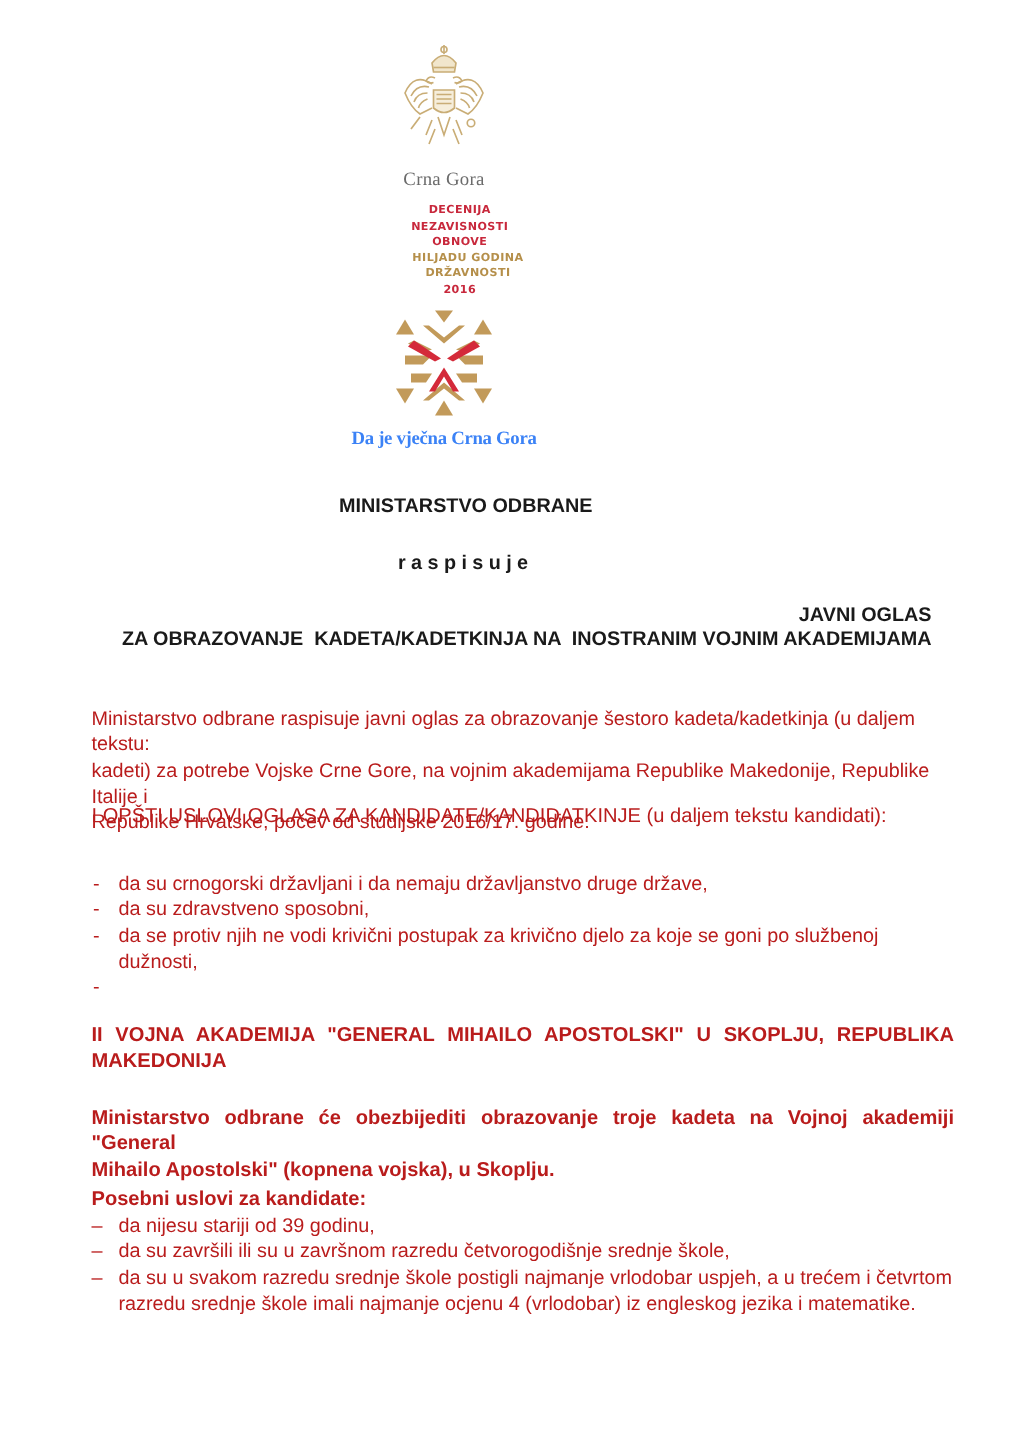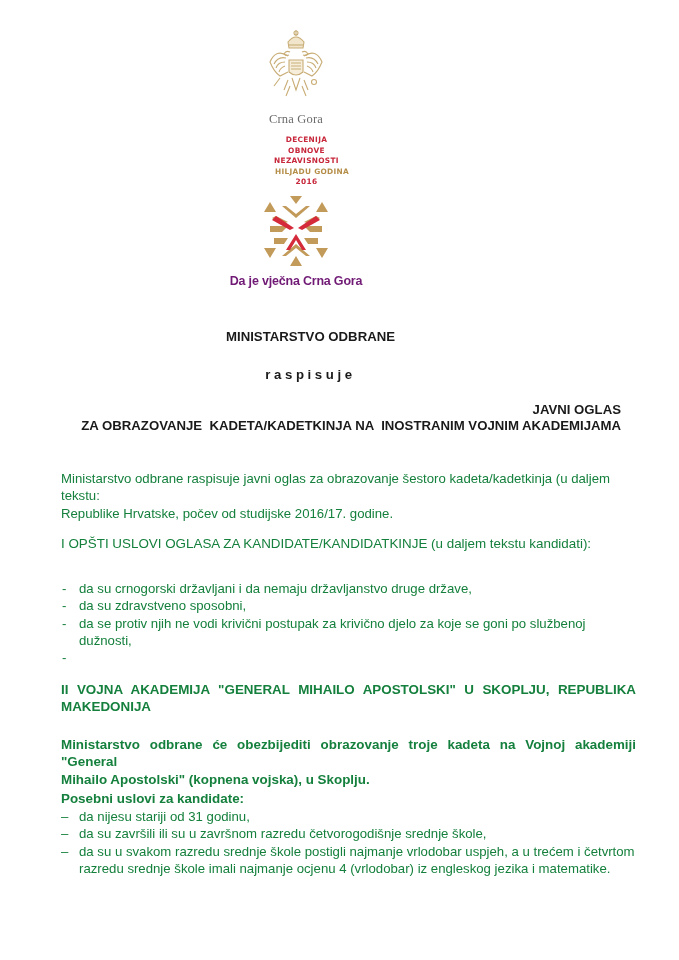--- a/index.html
+++ b/index.html
@@ -46,45 +46,45 @@
     .jubilee .red { color: #c8283c; padding-left: 21px; }
     .jubilee .gold { color: #b58f4a; margin-left: 32px; }
     .snowflake {
       display: block;
       margin: 6px auto 0;
       width: 72px;
       height: 74px;
     }
     .motto {
       margin-top: 6px;
-      font-family: Liberation Sans, sans-serif;
+      font-family: Liberation Serif, serif;
       font-weight: bold;
       font-size: 12.5px;
-      color: #701a75;
+      color: #3b82f6;
       letter-spacing: -0.2px;
     }
     .title-block {
       position: absolute;
       left: 0;
       width: 621px;
       text-align: center;
       font-weight: bold;
       font-size: 13.2px;
       color: #1a1a1a;
     }
     .ministry { top: 329px; }
     .raspisuje { top: 367px; letter-spacing: 3.6px; }
     .javni { top: 402px; line-height: 16px; text-align: right; }
     .doc {
       position: absolute;
       left: 61px;
       width: 575px;
       font-size: 13.2px;
       line-height: 17.3px;
-      color: #15803d;
+      color: #b91c1c;
     }
     .intro { top: 470px; }
     .sec1-head { top: 535px; font-weight: normal; font-size: 13.4px; }
     .list1 { top: 580px; left: 62px; }
     .list1 .li { position: relative; padding-left: 17px; }
     .list1 .marker { position: absolute; left: 0; top: 0; }
     .sec2-head {
       top: 681px;
       font-weight: bold;
       text-align: justify;
@@ -135,23 +135,24 @@
       <path d="M22 52 L18 62 M38 52 L42 62"></path>
       <path d="M24 58 L20 68 M36 58 L40 68"></path>
 
       <path d="M14 50 L8 58"></path>
       <circle cx="48" cy="54" r="2.5"></circle>
     </g>
   </svg>
   <div class="crna-gora">Crna Gora</div>
   <div class="jubilee">
     <div class="red">DECENIJA</div>
+    <div class="red">NEZAVISNOSTI</div>
     <div class="red">OBNOVE</div>
-    <div class="red">NEZAVISNOSTI</div>
     <div class="gold">HILJADU GODINA</div>
+    <div class="gold">DRŽAVNOSTI</div>
     <div class="red">2016</div>
   </div>
   <svg class="snowflake" viewBox="0 0 72 74">
     <g fill="#c29a5a">
 
       <polygon points="30,2 42,2 36,10"></polygon>
 
       <polygon points="36,62 30,72 42,72"></polygon>
 
       <polygon points="4,18 16,18 10,8"></polygon>
@@ -182,20 +183,21 @@
 
 <div class="title-block ministry">MINISTARSTVO ODBRANE</div>
 <div class="title-block raspisuje">raspisuje</div>
 <div class="title-block javni">
   <div>JAVNI OGLAS</div>
   <div style="white-space: pre;">ZA OBRAZOVANJE  KADETA/KADETKINJA NA  INOSTRANIM VOJNIM AKADEMIJAMA</div>
 </div>
 
 <div class="doc intro">
   <div>Ministarstvo odbrane raspisuje javni oglas za obrazovanje šestoro kadeta/kadetkinja (u daljem tekstu:</div>
+  <div>kadeti) za potrebe Vojske Crne Gore, na vojnim akademijama Republike Makedonije, Republike Italije i</div>
   <div>Republike Hrvatske, počev od studijske 2016/17. godine.</div>
 </div>
 
 <div class="doc sec1-head">I OPŠTI USLOVI OGLASA ZA KANDIDATE/KANDIDATKINJE (u daljem tekstu kandidati):</div>
 <div class="doc list1">
   <div class="li">
     <span class="marker">-</span>
     <span>da su crnogorski državljani i da nemaju državljanstvo druge države,</span>
   </div>
   <div class="li">
@@ -216,21 +218,21 @@
   <span>MAKEDONIJA</span>
 </div>
 <div class="doc sec2-text">
   <span class="l1">Ministarstvo odbrane će obezbijediti obrazovanje troje kadeta na Vojnoj akademiji "General</span>
   <span>Mihailo Apostolski" (kopnena vojska), u Skoplju.</span>
 </div>
 <div class="doc posebni-head">Posebni uslovi za kandidate:</div>
 <div class="doc list2">
   <div class="li">
     <span class="marker">–</span>
-    <span>da nijesu stariji od 31 godinu,</span>
+    <span>da nijesu stariji od 39 godinu,</span>
   </div>
   <div class="li">
     <span class="marker">–</span>
     <span>da su završili ili su u završnom razredu četvorogodišnje srednje škole,</span>
   </div>
   <div class="li">
     <span class="marker">–</span>
     <div>da su u svakom razredu srednje škole postigli najmanje vrlodobar uspjeh, a u trećem i četvrtom</div>
     <div>razredu srednje škole imali najmanje ocjenu 4 (vrlodobar) iz engleskog jezika i matematike.</div>
   </div>

